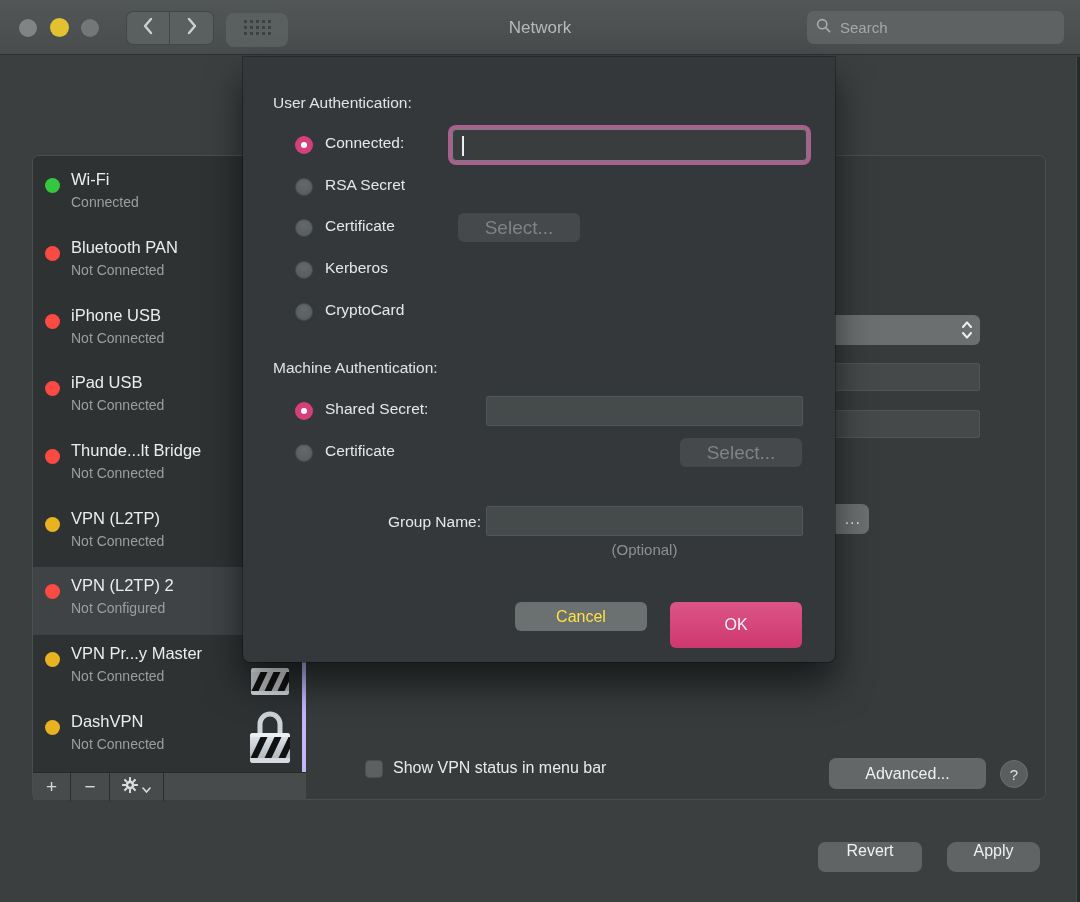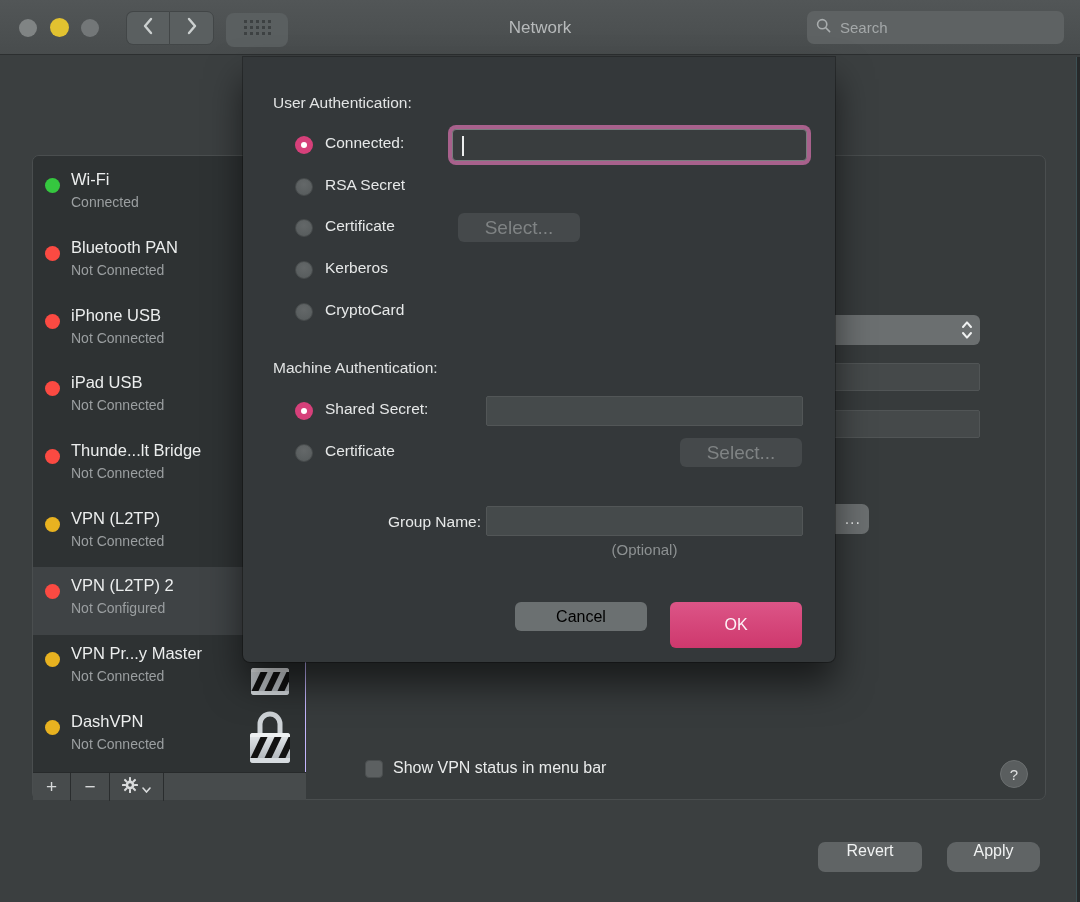--- a/index.html
+++ b/index.html
@@ -26,21 +26,21 @@
   #searchbox input{flex:1;background:transparent;border:none;outline:none;margin-left:7px;
     font-size:15px;color:#e8eaea;font-family:inherit;}
   #searchbox input::placeholder{color:#a4a8a9;}
 
   
   #edge-sliver{left:1076px;top:57px;width:4px;height:845px;background:#27292a;border-left:1px solid #3c5054;}
 
   
   #content-box{left:32px;top:155px;width:1014px;height:645px;background:#373b3c;
     border:1px solid #4a4e4f;border-radius:7px;box-sizing:border-box;}
-  #sidebar{left:0;top:0;width:273px;height:616px;background:#2e3233;border-right:1px solid #c4b5fd;
+  #sidebar{left:0;top:0;width:273px;height:616px;background:#2e3233;border-right:4px solid #c4b5fd;
     border-radius:6px 0 0 0;box-sizing:border-box;overflow:hidden;}
   .srow{left:0;width:273px;height:68px;}
   .srow.selected{background:#3f4345;}
   .sdot{left:12px;top:17px;width:15px;height:15px;border-radius:50%;}
   .dot-green{background:#35c73f;}.dot-red{background:#fb4a42;}.dot-yellow{background:#e8b220;}
   .sname{left:38px;top:9px;font-size:16.5px;color:#eceeee;white-space:nowrap;}
   .sstatus{left:38px;top:33px;font-size:14px;color:#9b9fa1;white-space:nowrap;}
 
   
   #list-footer{left:0;top:616px;width:273px;height:28px;background:#474b4c;border-top:1px solid #272a2b;
@@ -92,21 +92,21 @@
     outline:none;color:#eceeee;font-size:15px;font-family:inherit;}
   #pw-caret{left:9px;top:6px;width:2px;height:20px;background:#eceeee;}
   .dlg-field{background:#454a4b;border:1px solid #525657;border-radius:2px;box-sizing:border-box;}
   .dlg-field input{position:absolute;left:6px;top:2px;right:6px;height:24px;background:transparent;border:none;
     outline:none;color:#eceeee;font-size:15px;font-family:inherit;width:calc(100% - 12px);}
   #ss-field{left:243px;top:339px;width:317px;height:30px;}
   #gn-label{left:82px;top:456px;width:156px;text-align:right;font-size:15.5px;color:#e6e8e8;}
   #gn-field{left:243px;top:449px;width:317px;height:30px;}
   #gn-optional{left:243px;top:484px;width:317px;text-align:center;font-size:15px;color:#8d9192;}
   #cancel-btn{left:272px;top:545px;width:132px;height:29px;background:#6b7071;border-radius:6px;
-    color:#000000;font-size:16px;display:flex;align-items:center;justify-content:center;}
+    color:#fde047;font-size:16px;display:flex;align-items:center;justify-content:center;}
   #ok-btn{left:427px;top:545px;width:132px;height:46px;background:linear-gradient(#dc5587,#ce386d);
     border-radius:6px;color:#fdf4f8;font-size:16px;display:flex;align-items:center;justify-content:center;}
 </style>
 </head>
 <body>
 
 <div id="stage">
 
   <div id="titlebar" class="abs">
     <div id="tl-close" class="abs tl"></div>
@@ -305,20 +305,23 @@
       </span>
     </div>
     <div id="bg-field1" class="abs bg-field"></div>
     <div id="bg-field2" class="abs bg-field"></div>
     <div id="bg-partial-btn" class="abs">
       <span>...</span>
     </div>
 
     <div id="vpn-checkbox" class="abs"></div>
     <div id="vpn-check-label" class="abs">Show VPN status in menu bar</div>
+    <div id="advanced-btn" class="abs">
+      <span>Advanced...</span>
+    </div>
     <div id="help-btn" class="abs">
       <span>?</span>
     </div>
   </div>
 
   <div id="revert-btn" class="abs winbtn">
     <span>Revert</span>
   </div>
   <div id="apply-btn" class="abs winbtn">
     <span>Apply</span>

